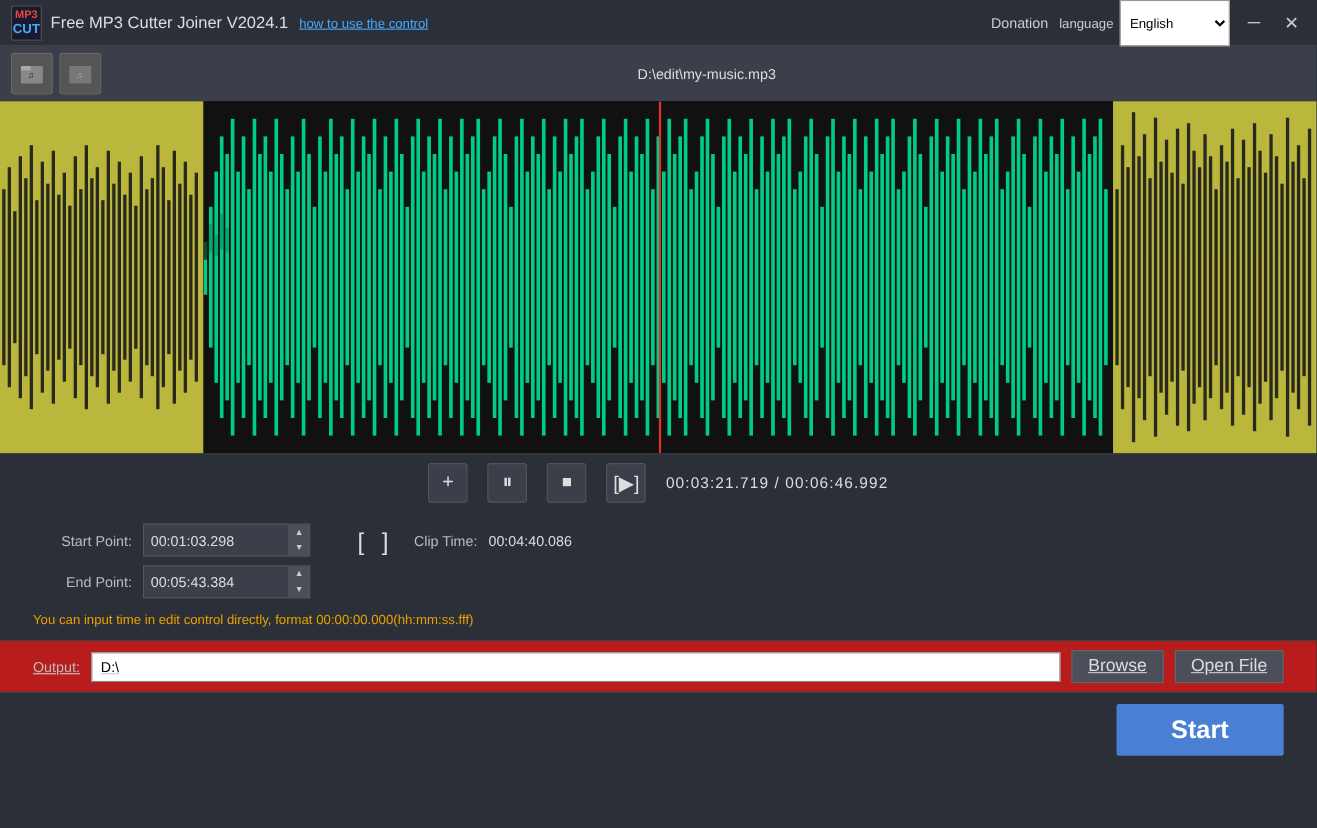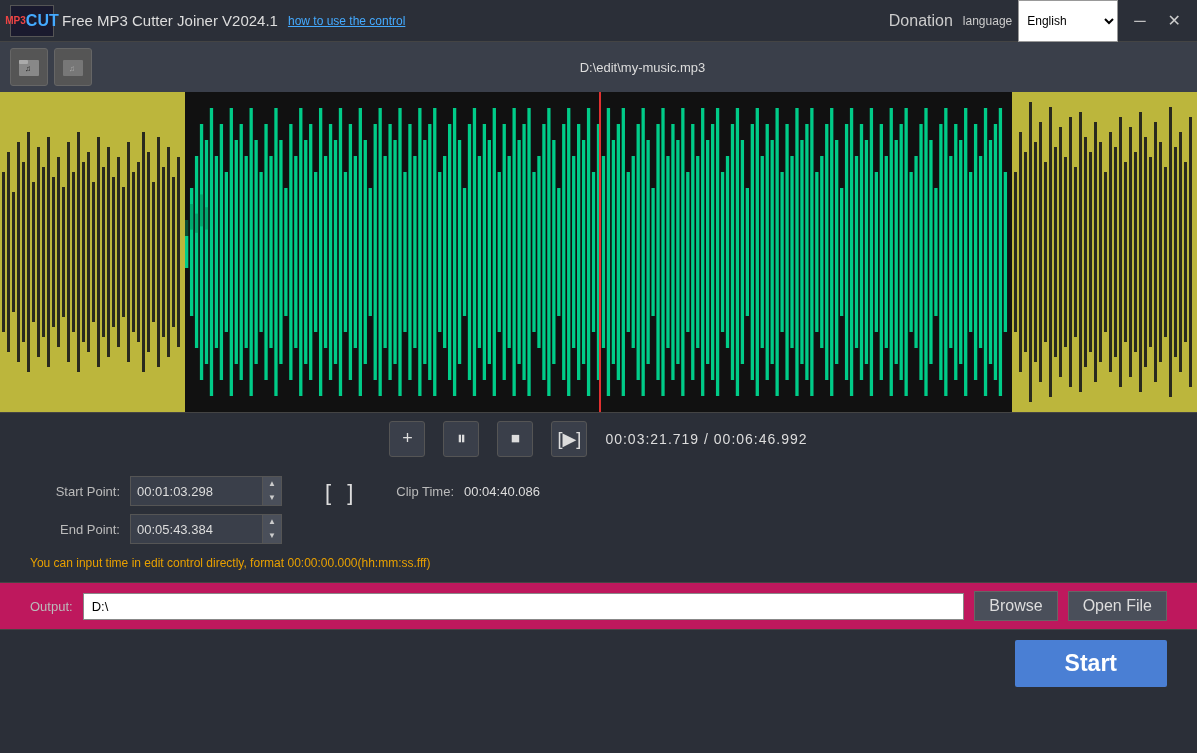--- a/index.html
+++ b/index.html
@@ -20,47 +20,47 @@
       display: flex;
       align-items: center;
       padding: 0 10px;
       border-bottom: 1px solid #444;
     }
     #logo-box {
       background: #1a1a2e;
       color: #fff;
       font-size: 11px;
       font-weight: bold;
-      width: 44px;
+      width: 28px;
       height: 32px;
       display: flex;
-      flex-direction: row;
+      flex-direction: column;
       align-items: center;
       justify-content: center;
       margin-right: 8px;
       border: 1px solid #555;
     }
     #logo-box .mp3 { color: #e44; font-size: 10px; font-weight: bold; }
-    #logo-box .cut { color: #4af; font-size: 16px; }
+    #logo-box .cut { color: #4af; font-size: 12px; }
     #app-title {
       color: #ddd;
       font-size: 15px;
       font-weight: normal;
       margin-right: 10px;
     }
     #help-link {
       color: #4af;
       font-size: 12px;
       text-decoration: underline;
       cursor: pointer;
       margin-right: auto;
     }
     #donation-link {
       color: #ccc;
-      font-size: 16px;
+      font-size: 13px;
       margin-right: 10px;
       cursor: pointer;
     }
     #language-label {
       color: #ccc;
       font-size: 12px;
       margin-right: 6px;
     }
     #language-select {
       background: #fff;
@@ -243,39 +243,39 @@
       color: #ddd;
       background: none;
       border: none;
       cursor: pointer;
       padding: 0 4px;
     }
     .clip-info {
       display: flex;
       align-items: center;
       gap: 10px;
-      margin-left: 20px;
     }
     .clip-label { color: #bbb; font-size: 13px; }
     .clip-time { color: #ddd; font-size: 13px; }
 
     #hint-text {
       color: #e8a000;
       font-size: 12px;
       margin-top: 4px;
     }
 
     
     #output-bar {
-      background: #be185d;
+      background: #b91c1c;
       padding: 8px 30px;
       display: flex;
       align-items: center;
       gap: 10px;
       border-top: 1px solid #444;
+      text-decoration: underline;
     }
     #output-label { color: #bbb; font-size: 13px; }
     #output-input {
       flex: 1;
       background: #fff;
       color: #000;
       border: 1px solid #888;
       padding: 5px 8px;
       font-size: 13px;
       outline: none;

